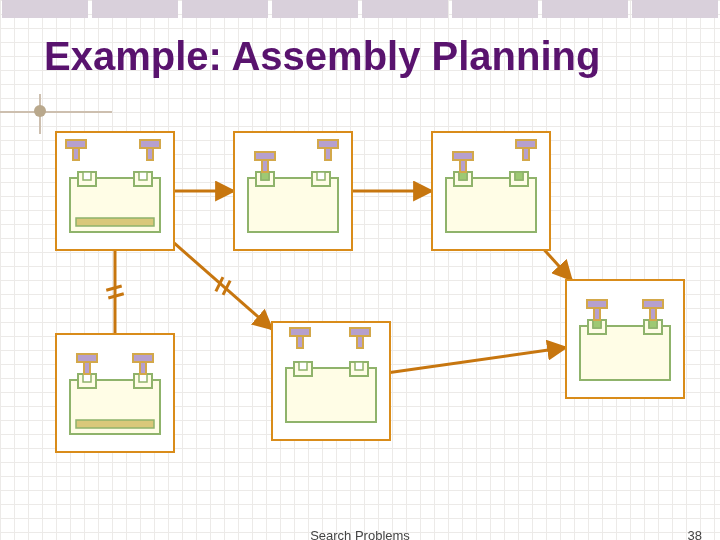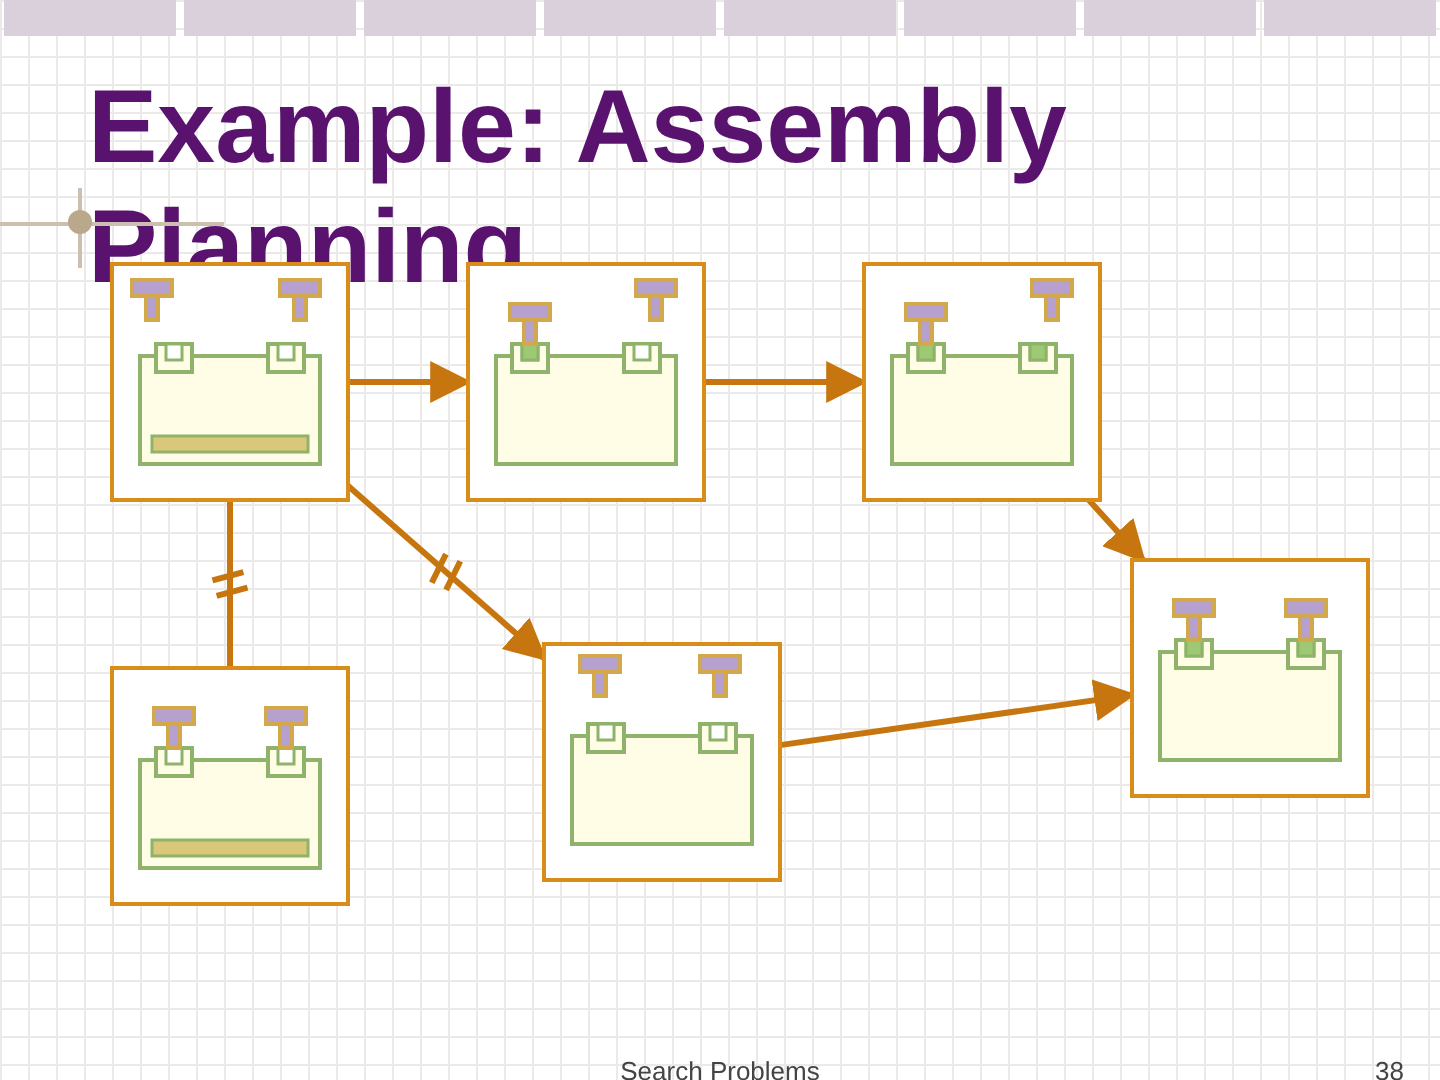--- a/index.html
+++ b/index.html
@@ -4,21 +4,21 @@
 <style>
   html,body{margin:0;padding:0;width:720px;height:540px;font-family:Georgia,'Times New Roman',serif;background:#fff;}
   .slide{position:relative;width:720px;height:540px;box-sizing:border-box;}
   .gridbg{position:absolute;inset:0;
     background-image:
       linear-gradient(to right,#eceae8 1px,transparent 1px),
       linear-gradient(to bottom,#eceae8 1px,transparent 1px);
     background-size:14px 14px;background-position:0 0;}
   .topchrome{position:absolute;left:0;right:0;top:0;height:18px;display:flex;}
   .topchrome div{flex:1;margin:0 2px;background:#d9d0db;}
-  .title{position:absolute;left:44px;top:34px;font-size:52px;font-weight:bold;color:#59136e;font-family:Verdana,Tahoma,sans-serif;letter-spacing:0;}
+  .title{position:absolute;left:44px;top:34px;font-size:40px;font-weight:bold;color:#59136e;font-family:Verdana,Tahoma,sans-serif;letter-spacing:0;}
   .ornament{position:absolute;left:28px;top:100px;}
   .ornament .hline{position:absolute;left:-28px;top:11px;width:112px;height:2px;background:#cdbfaf;}
   .ornament .vline{position:absolute;left:11px;top:-6px;width:2px;height:40px;background:#cdbfaf;}
   .ornament .dot{position:absolute;left:6px;top:5px;width:12px;height:12px;border-radius:50%;background:#b9a88c;}
   .canvas{position:absolute;inset:0;}
   .footer{position:absolute;left:0;right:0;bottom:12px;font-family:Tahoma,Verdana,sans-serif;font-size:13px;color:#444;}
   .foot-c{position:absolute;left:50%;transform:translateX(-50%);}
   .foot-r{position:absolute;right:18px;}
 </style>
 </head>

